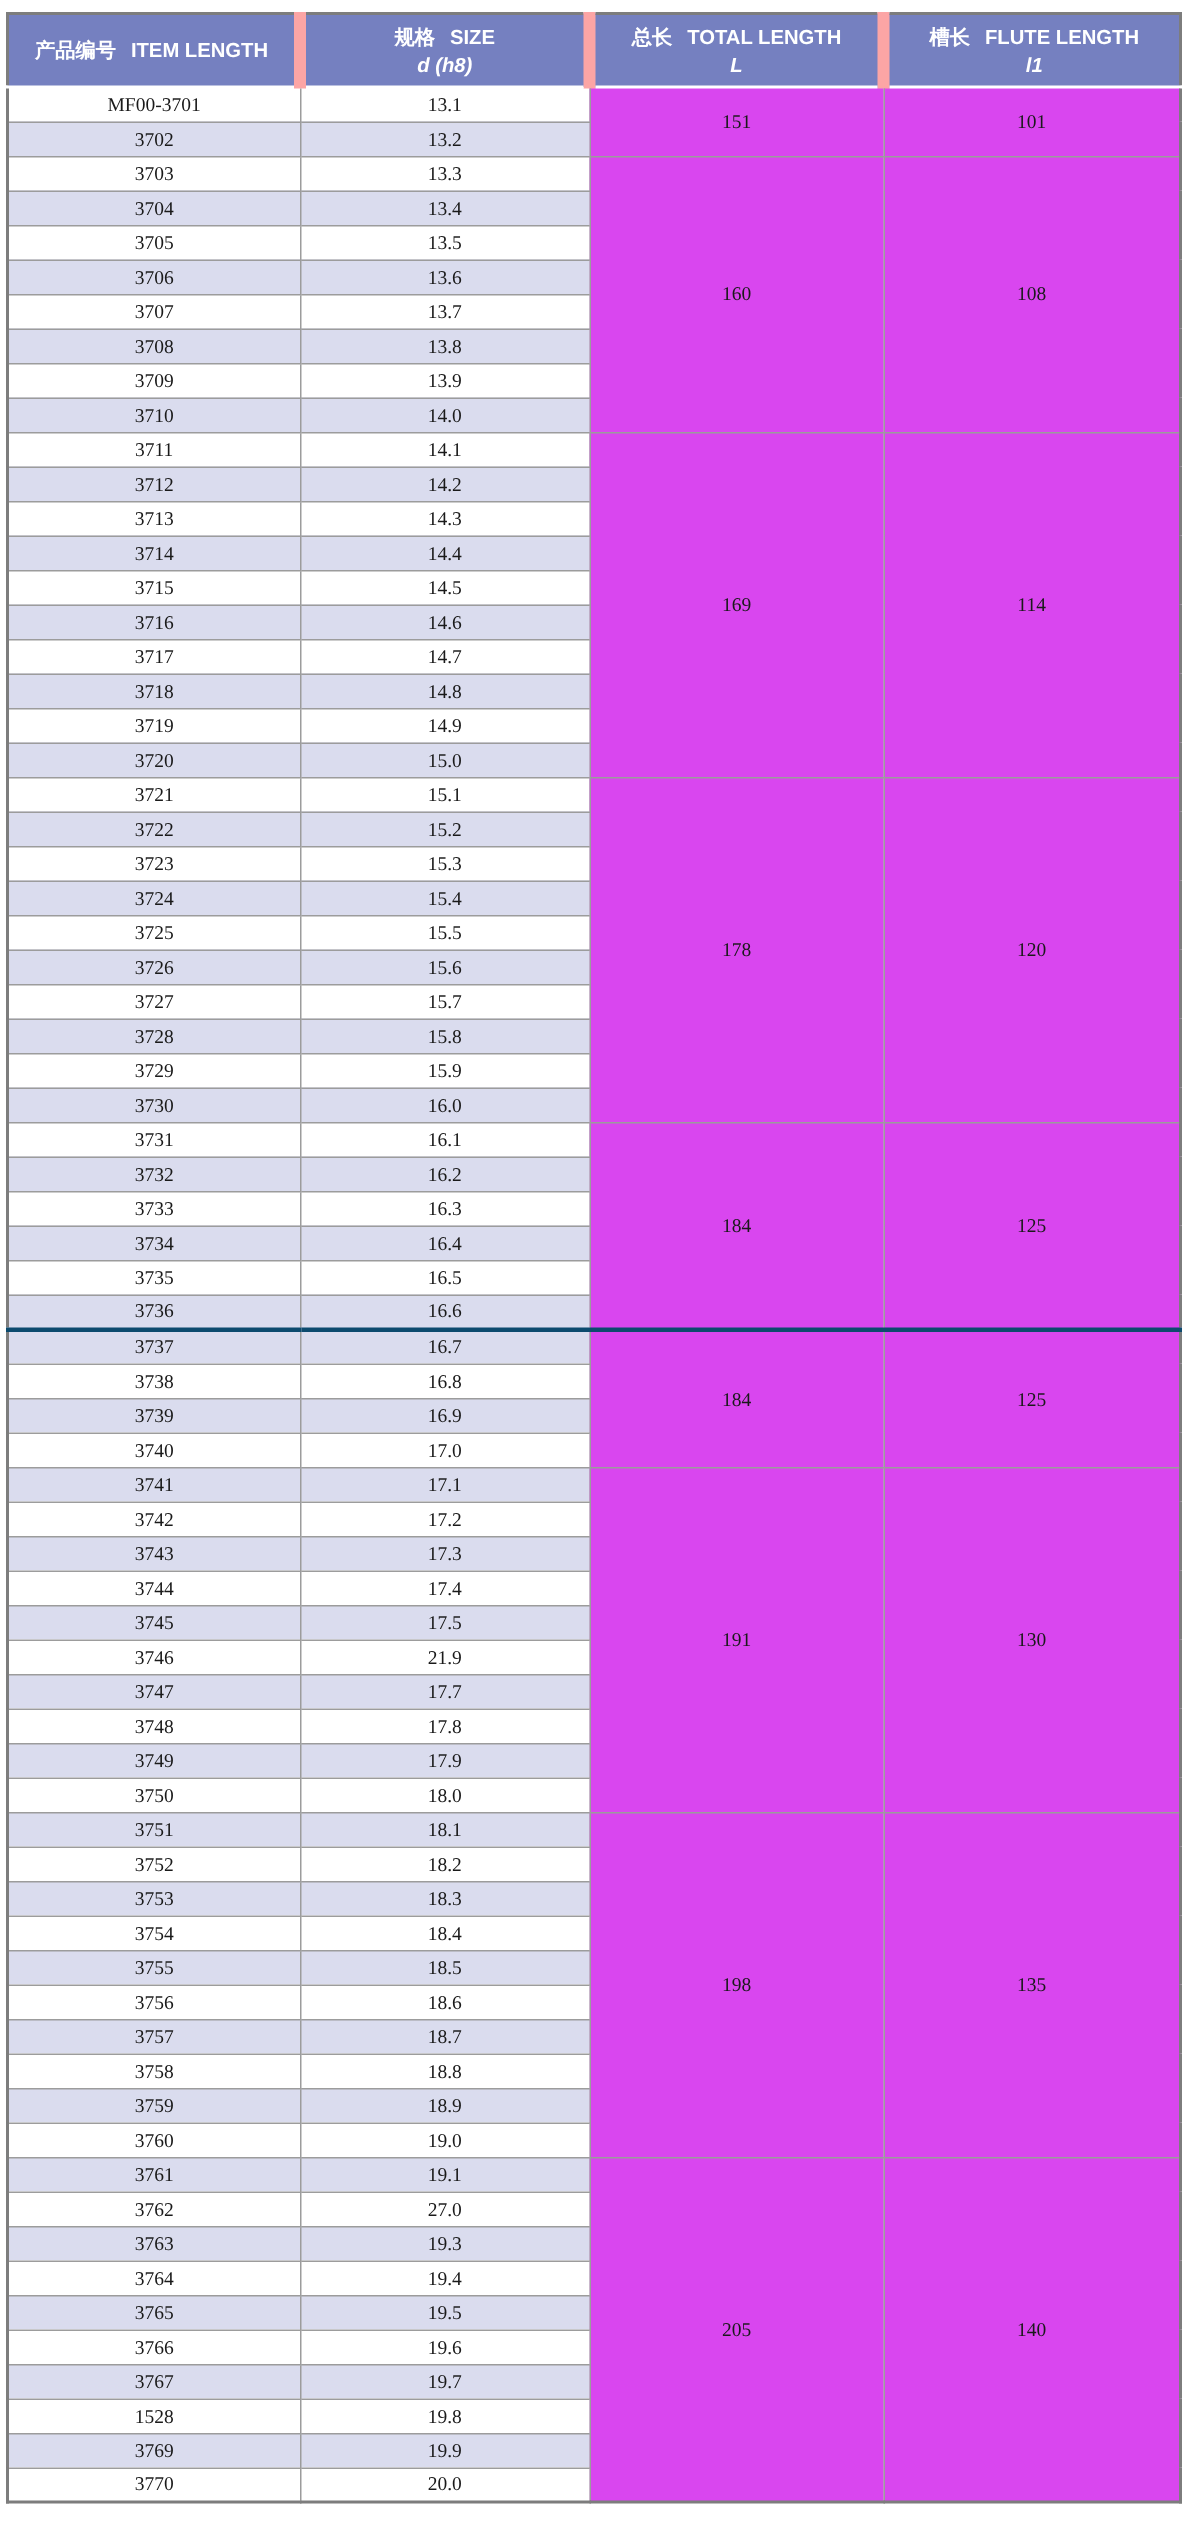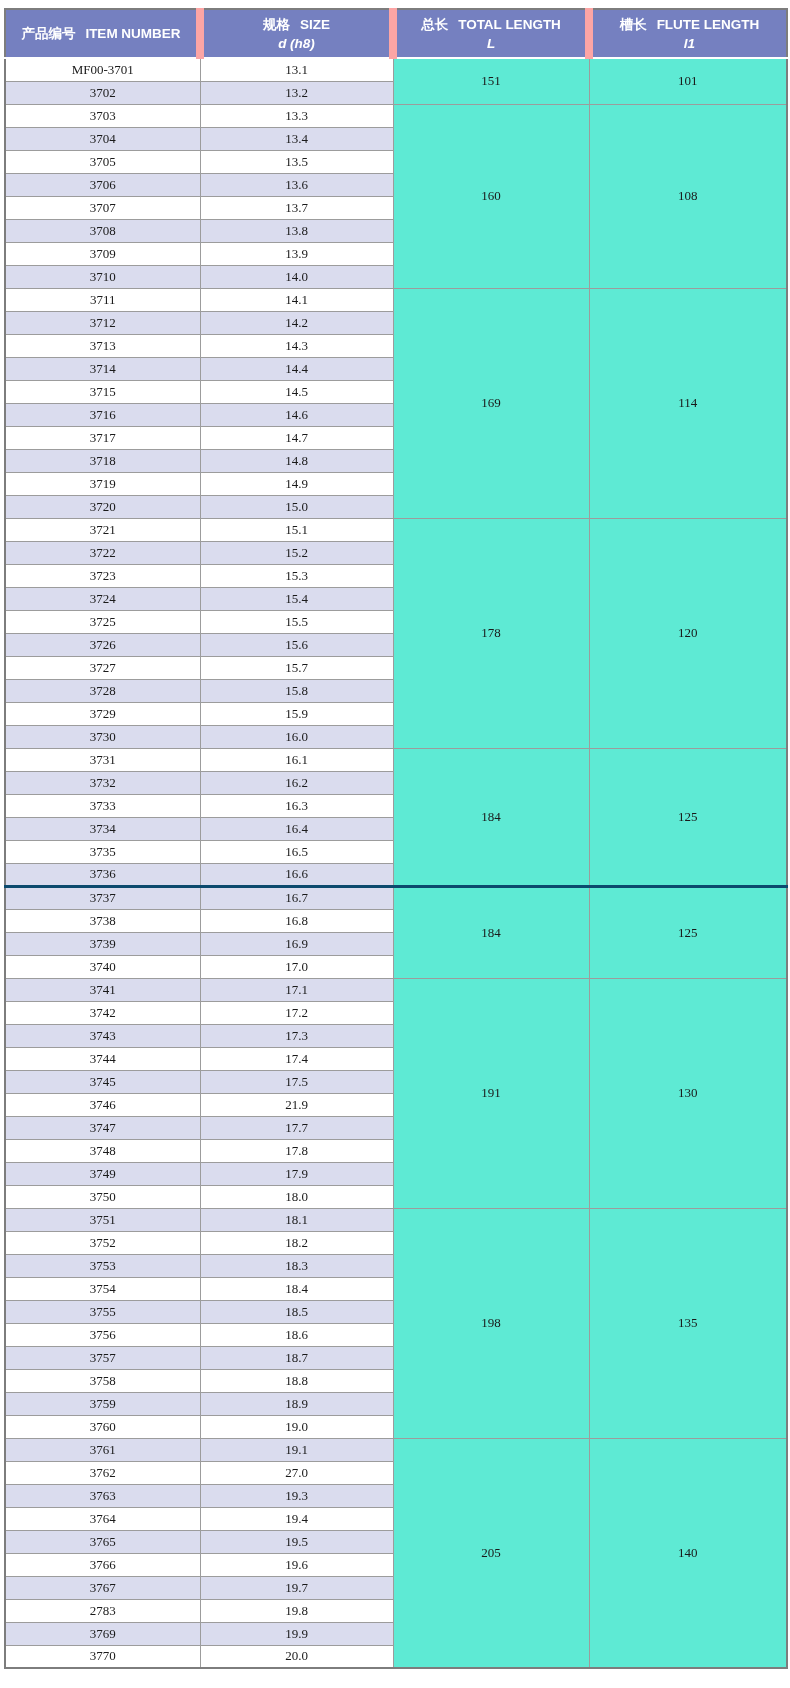--- a/index.html
+++ b/index.html
@@ -44,39 +44,39 @@
     text-align: center;
     vertical-align: middle;
     font-size: 13px;
     color: #1a1a1a;
     border: 1px solid #9c9c9c;
     background: #ffffff;
     font-family: "Liberation Serif", serif;
   }
   tbody tr.stripe td.item-cell,
   tbody tr.stripe td.size-cell { background: #dadcee; }
-  tbody td.span-cell { background: #5eead4; font-size: 13px; }
+  tbody td.span-cell { background: #d946ef; font-size: 13px; }
   tbody tr.section-start td { border-top: 3px solid #0c4a6e; }
 </style>
 </head>
 <body>
 
 <div class="page">
   <table class="spec-table">
     <colgroup>
       <col style="width:195px">
       <col style="width:193px">
       <col style="width:196px">
       <col style="width:198px">
     </colgroup>
     <thead>
       <tr>
         <th>
           <div class="hl1">
-            <span class="zh">产品编号</span><span class="en">ITEM NUMBER</span>
+            <span class="zh">产品编号</span><span class="en">ITEM LENGTH</span>
           </div>
         </th>
         <th>
           <div class="hl1">
             <span class="zh">规格</span><span class="en">SIZE</span>
           </div>
           <div class="hl2">d  (h8)</div>
         </th>
         <th>
           <div class="hl1">
@@ -373,21 +373,21 @@
         </tr>
         <tr>
           <td class="item-cell">3766</td>
           <td class="size-cell">19.6</td>
         </tr>
         <tr class="stripe">
           <td class="item-cell">3767</td>
           <td class="size-cell">19.7</td>
         </tr>
         <tr>
-          <td class="item-cell">2783</td>
+          <td class="item-cell">1528</td>
           <td class="size-cell">19.8</td>
         </tr>
         <tr class="stripe">
           <td class="item-cell">3769</td>
           <td class="size-cell">19.9</td>
         </tr>
         <tr>
           <td class="item-cell">3770</td>
           <td class="size-cell">20.0</td>
         </tr>

